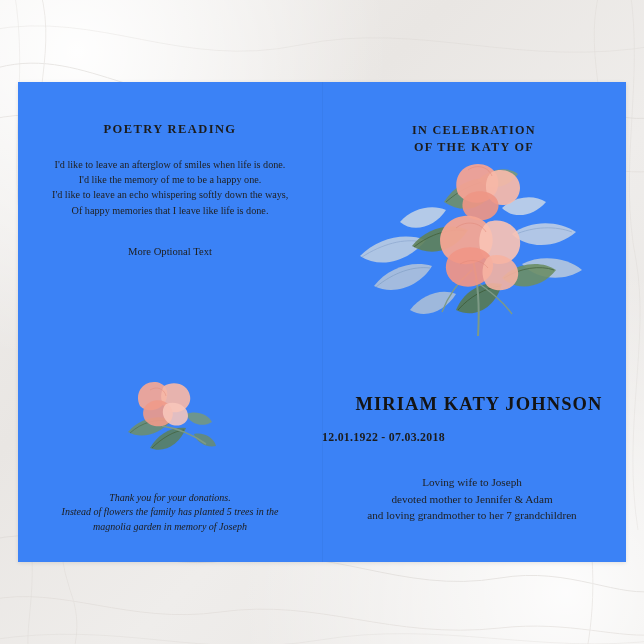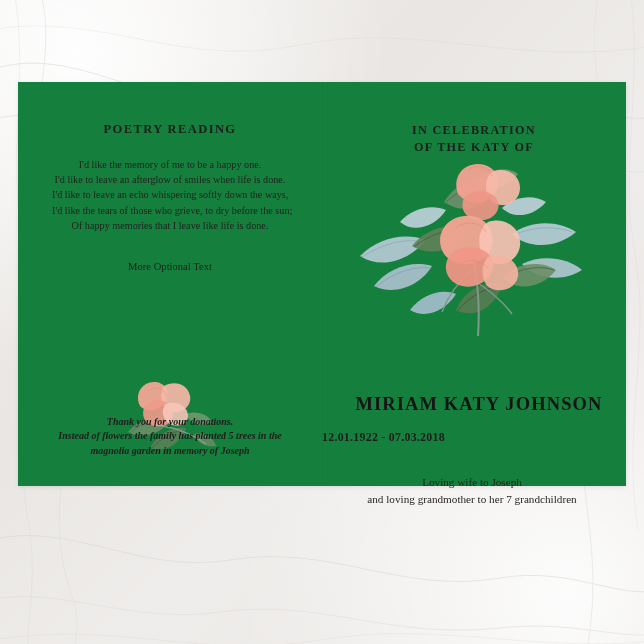--- a/index.html
+++ b/index.html
@@ -28,22 +28,22 @@
     inset: 0;
     opacity: .55;
   }
 
   
   .card {
     position: absolute;
     left: 18px;
     top: 82px;
     width: 608px;
-    height: 404px;
-    background: #15803d;
+    height: 480px;
+    background: #3b82f6;
     box-shadow: 0 1px 4px rgba(0,0,0,0.10);
   }
 
   .fold {
     position: absolute;
     left: 50%;
     top: 0;
     bottom: 0;
     width: 1px;
     background: rgba(0,0,0,0.035);
@@ -93,21 +93,21 @@
     height: 96px;
   }
 
   .donations {
     position: absolute;
     left: 30px;
     right: 30px;
     bottom: 28px;
     text-align: center;
     font-style: italic;
-    font-weight: 700;
+    font-weight: 400;
     font-size: 10px;
     line-height: 14.5px;
     color: #1c1c1c;
   }
 
   
   .celebration {
     text-align: center;
     font-size: 12.2px;
     letter-spacing: 1.3px;
@@ -183,24 +183,23 @@
 </div>
 
 <div class="card">
   <div class="fold"></div>
 
   <div class="panel left">
 
     <div class="poetry-title">POETRY READING</div>
 
     <div class="poem">
+      <div>I'd like to leave an afterglow of smiles when life is done.</div>
       <div>I'd like the memory of me to be a happy one.</div>
-      <div>I'd like to leave an afterglow of smiles when life is done.</div>
       <div>I'd like to leave an echo whispering softly down the ways,</div>
-      <div>I'd like the tears of those who grieve, to dry before the sun;</div>
       <div>Of happy memories that I leave like life is done.</div>
     </div>
 
     <div class="optional-text">More Optional Text</div>
 
     <svg class="left-flower" viewBox="0 0 120 96">
 
       <g>
         <path d="M18,62 C30,48 48,44 62,50 C50,64 32,70 18,62 Z" fill="#6f8f6a" opacity=".85"></path>
         <path d="M20,63 C32,52 48,48 60,52" stroke="#50714f" stroke-width="0.8" fill="none"></path>
@@ -286,16 +285,17 @@
         <path d="M104,68 C114,60 128,62 134,72" stroke="#de8575" stroke-width=".8" fill="none" opacity=".6"></path>
         <path d="M108,104 C118,98 130,100 136,108" stroke="#de8575" stroke-width=".8" fill="none" opacity=".55"></path>
       </g>
     </svg>
 
     <div class="deceased-name">MIRIAM  KATY JOHNSON</div>
     <div class="dates">12.01.1922 - 07.03.2018</div>
 
     <div class="relations">
       <div>Loving wife to Joseph</div>
+      <div>devoted mother to Jennifer &amp; Adam</div>
       <div>and loving grandmother to her 7 grandchildren</div>
     </div>
   </div>
 </div>
 
 </body></html>

